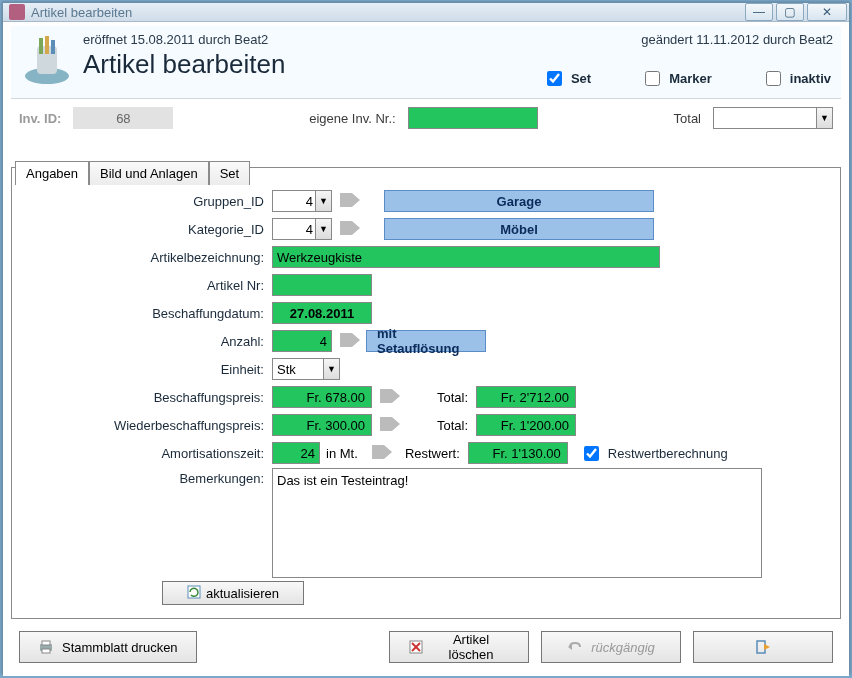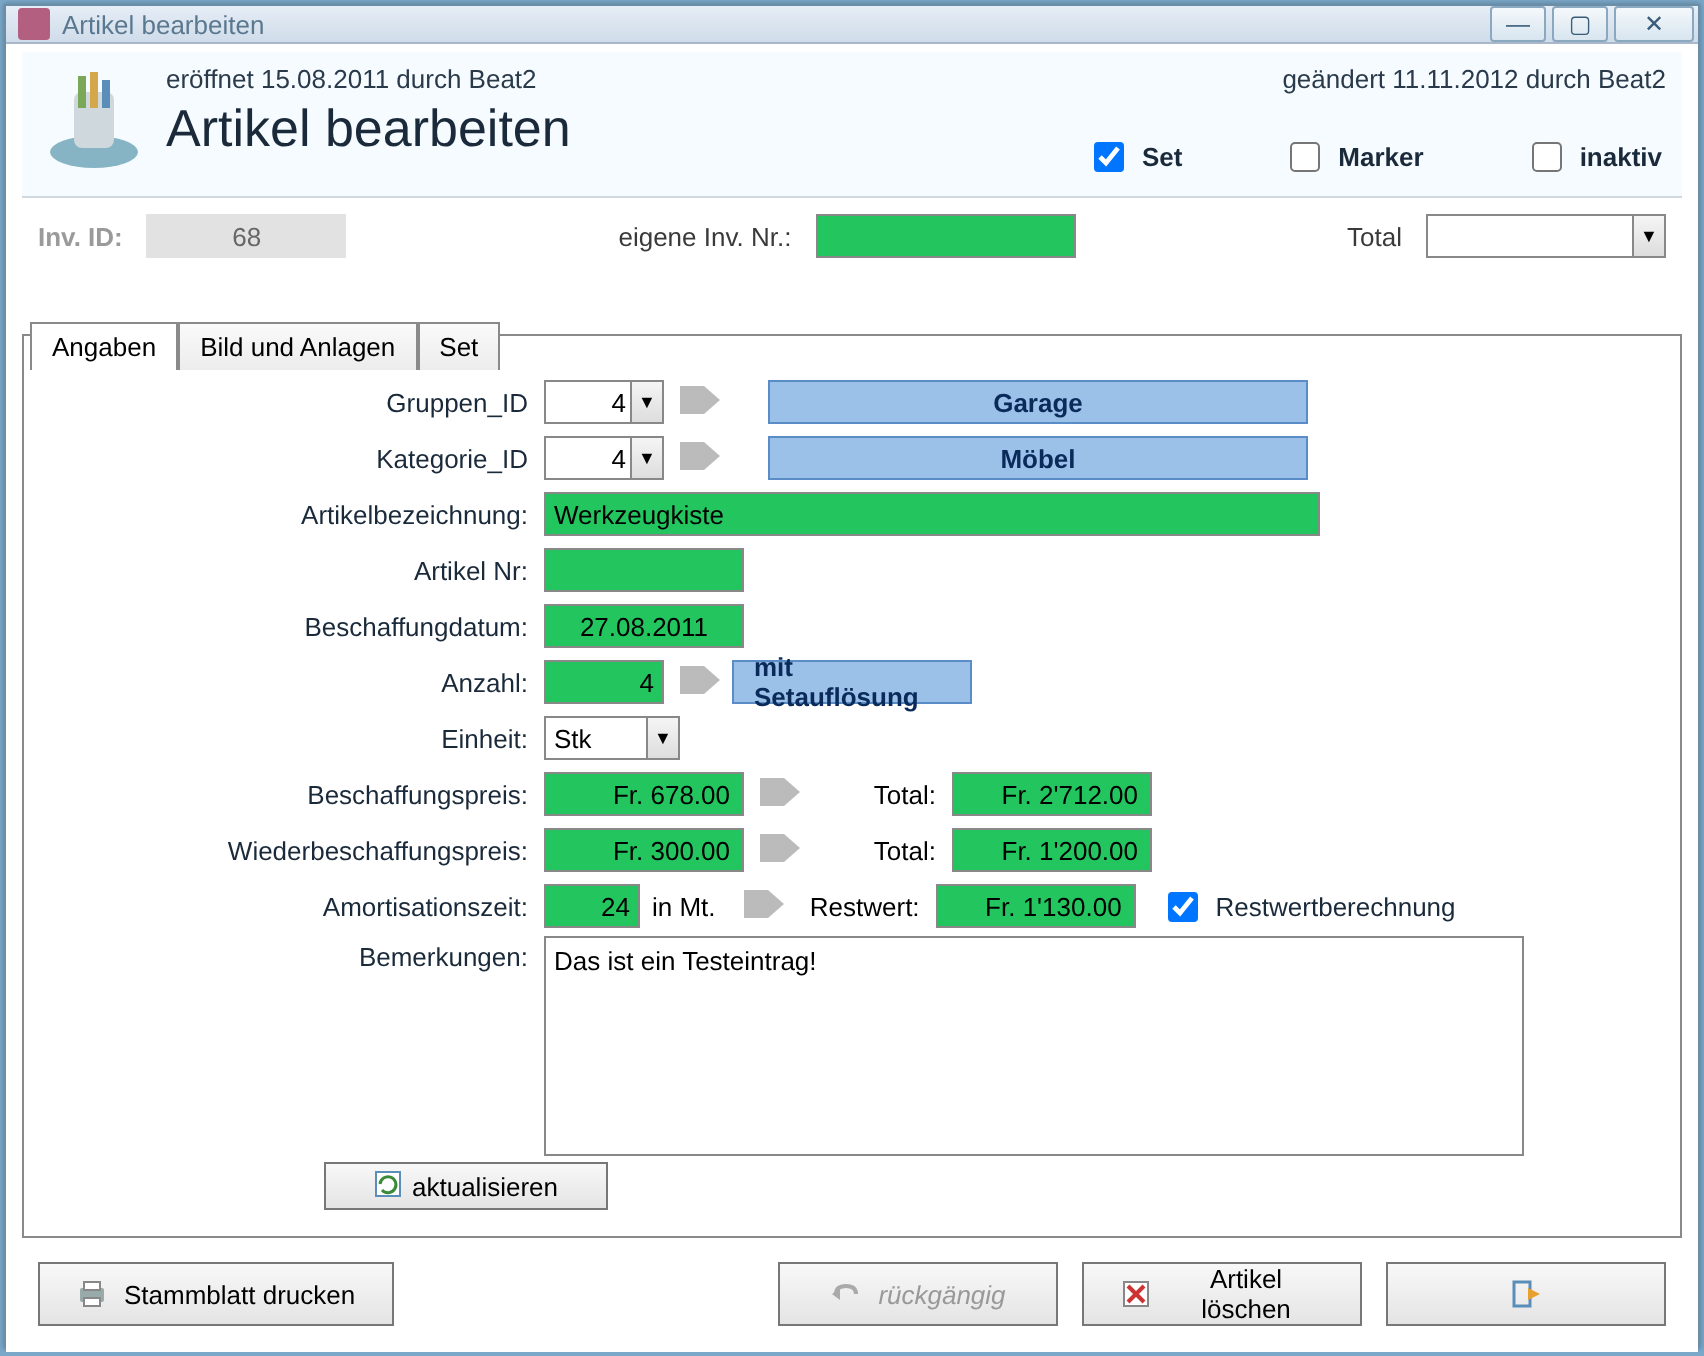--- a/index.html
+++ b/index.html
@@ -27,21 +27,21 @@
 .lbl-grey { color: #9a9a9a; font-weight: bold; }
 .fld-readonly { width: 100px; height: 22px; background: #e2e2e2; border: none; text-align: center; color: #666; }
 .tabs { display: flex; margin-left: 4px; margin-top: 4px; }
 .tab { padding: 4px 10px; border: 1px solid #8a8a8a; border-bottom: none; background: linear-gradient(to bottom, #fafafa, #ececec); cursor: pointer; position: relative; top: 18px; }
 .tab.active { background: #fff; z-index: 2; }
 .tab-body { border: 1px solid #8a8a8a; flex: 1; background: #fff; padding: 20px 20px 10px 20px; display: flex; flex-direction: column; }
 .form-row { display: flex; align-items: center; margin-bottom: 2px; height: 26px; }
 .form-label { width: 240px; text-align: right; padding-right: 8px; color: #1a2a3a; }
 .inp { height: 22px; border: 1px solid #888; padding: 0 4px; background: #22c55e; }
 .inp-num { width: 60px; text-align: right; padding-right: 4px; }
-.inp-date { width: 100px; text-align: center; }
+.inp-date { width: 100px; text-align: center; font-weight: bold; }
 .inp-sel { width: 60px; height: 22px; border: 1px solid #888; display: flex; align-items: center; }
 .sel-val { flex: 1; text-align: right; padding-right: 2px; }
 .sel-btn { width: 16px; height: 20px; border-left: 1px solid #888; background: linear-gradient(to bottom, #f5f5f5, #ddd); display: flex; align-items: center; justify-content: center; font-size: 9px; }
 .arrow-r { margin: 0 6px; color: #888; }
 .blue-box { height: 22px; border: 1px solid #5a8dc8; background: #9bc1e8; display: flex; align-items: center; justify-content: center; color: #0a2a5a; font-weight: bold; }
 .blue-wide { width: 270px; margin-left: 18px; }
 .blue-mid { width: 120px; padding: 0 10px; }
 .setauf { background: #9bc1e8; color: #0a2a5a; }
 .total-lbl { width: 70px; text-align: right; padding-right: 8px; }
 .inp-money { width: 100px; text-align: right; padding-right: 6px; }
@@ -247,39 +247,39 @@
         <span class="btn-footer-icon">
             <svg width="16" height="16">
               <rect x="2" y="5" width="12" height="7" fill="#9aa" rx="1"></rect>
               <rect x="4" y="2" width="8" height="4" fill="#fff" stroke="#888"></rect>
               <rect x="4" y="10" width="8" height="4" fill="#fff" stroke="#888"></rect>
             </svg>
           </span>
         <span>Stammblatt drucken</span>
       </button>
       <div class="spacer"></div>
-      <button class="btn-footer btn-equal italic">
-        <span class="btn-footer-icon">
-            <svg width="16" height="16">
-              <path d="M3 8 Q3 4 8 4 Q13 4 13 8" fill="none" stroke="#aaa" stroke-width="2"></path>
-              <polygon points="1,8 5,5 5,11" fill="#aaa"></polygon>
-            </svg>
-          </span>
-        <span>rückgängig</span>
-      </button>
       <button class="btn-footer btn-equal">
         <span class="btn-footer-icon">
             <svg width="16" height="16">
               <rect x="2" y="2" width="12" height="12" fill="#fff" stroke="#888"></rect>
               <line x1="4" y1="4" x2="12" y2="12" stroke="#c33" stroke-width="2"></line>
               <line x1="12" y1="4" x2="4" y2="12" stroke="#c33" stroke-width="2"></line>
             </svg>
           </span>
         <span>Artikel löschen</span>
       </button>
+      <button class="btn-footer btn-equal italic">
+        <span class="btn-footer-icon">
+            <svg width="16" height="16">
+              <path d="M3 8 Q3 4 8 4 Q13 4 13 8" fill="none" stroke="#aaa" stroke-width="2"></path>
+              <polygon points="1,8 5,5 5,11" fill="#aaa"></polygon>
+            </svg>
+          </span>
+        <span>rückgängig</span>
+      </button>
       <button class="btn-footer btn-equal">
         <span class="btn-footer-icon">
             <svg width="16" height="16">
               <rect x="2" y="2" width="8" height="12" fill="none" stroke="#5a8db8" stroke-width="1.5"></rect>
               <polygon points="9,5 15,8 9,11" fill="#e8a030"></polygon>
             </svg>
           </span>
       </button>
     </div>
 

